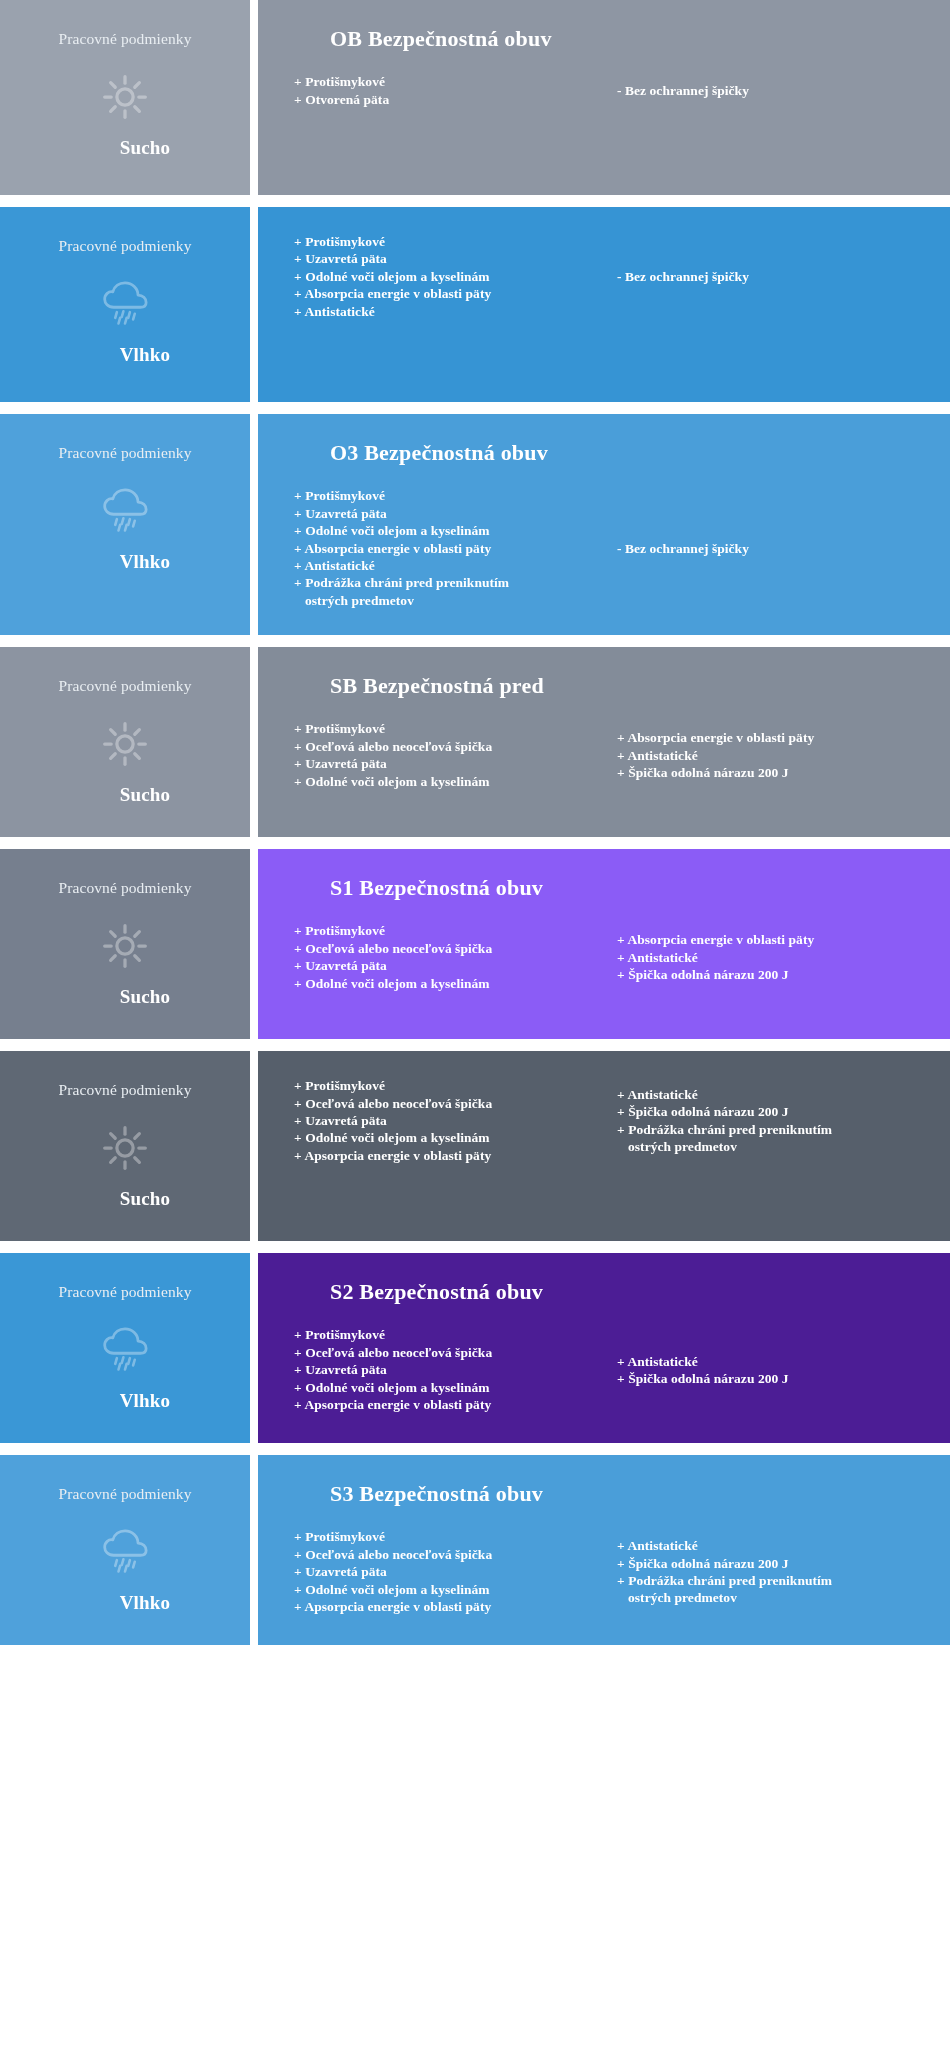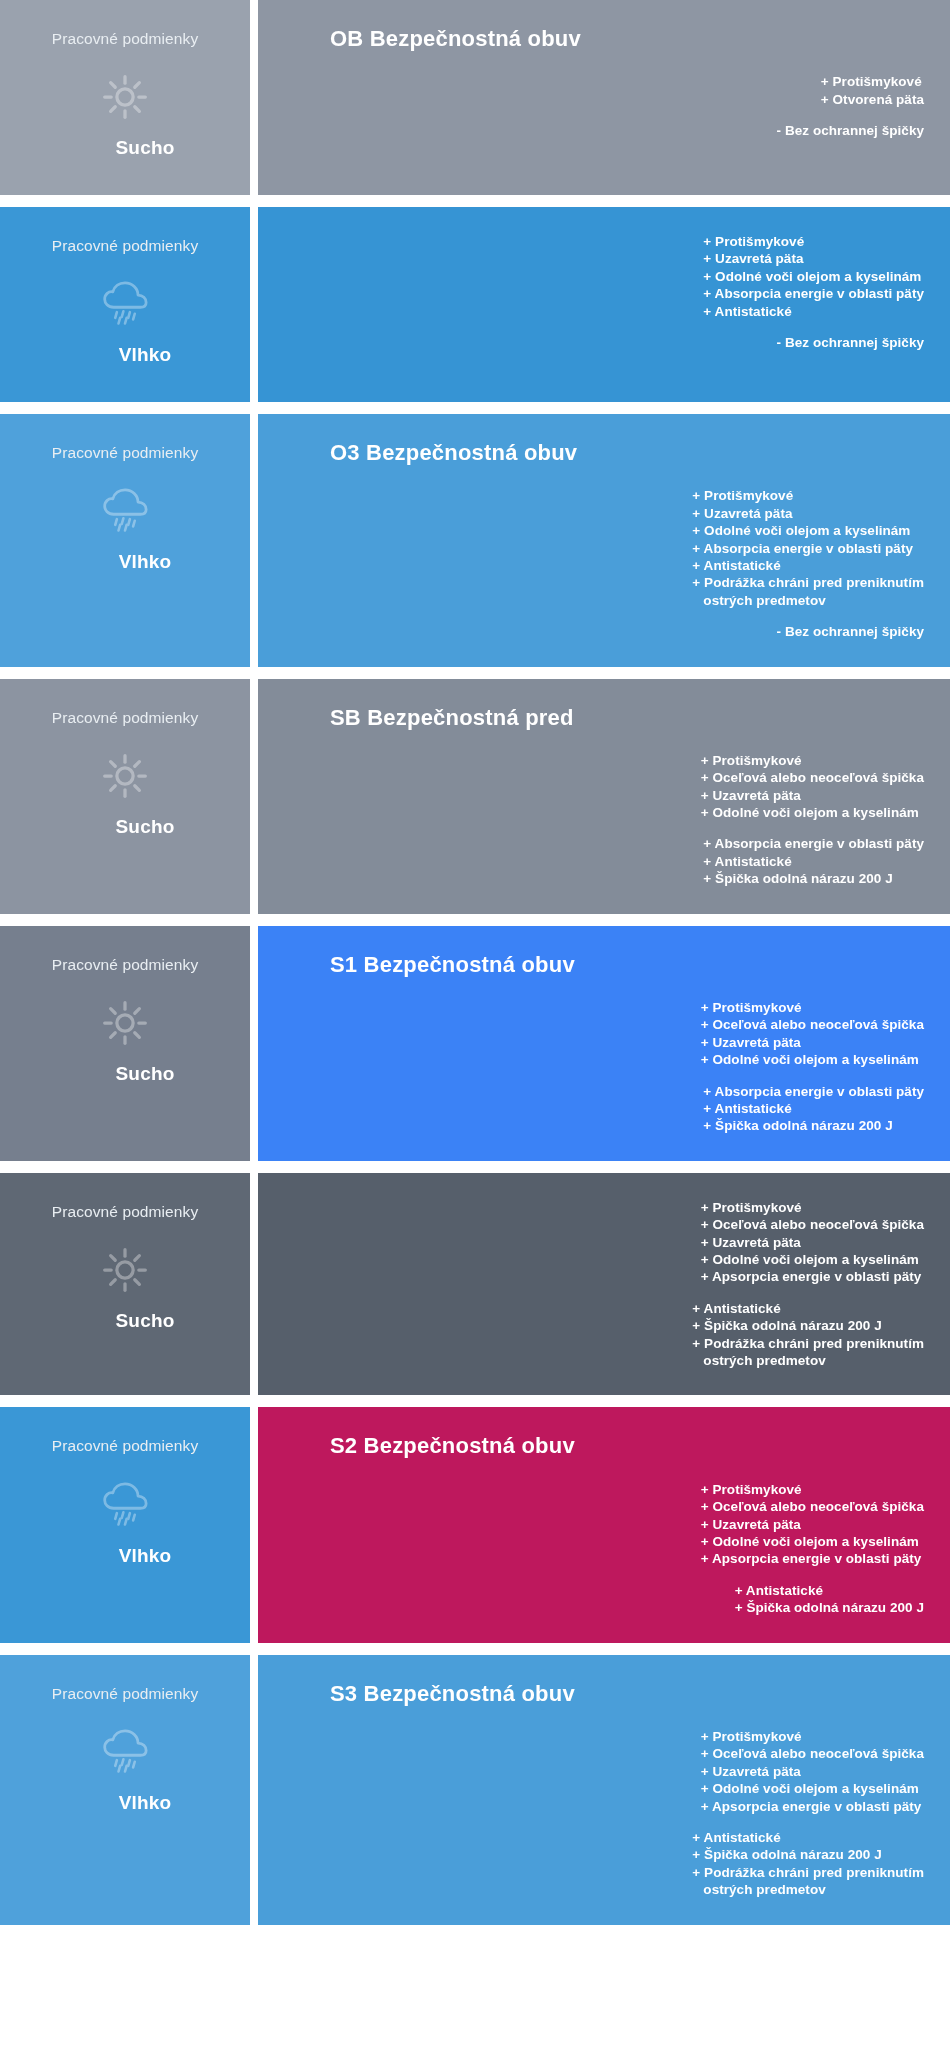--- a/index.html
+++ b/index.html
@@ -7,20 +7,21 @@
   html, body {
     width: 950px;
     background: #ffffff;
     font-family: "Liberation Sans", "DejaVu Sans", sans-serif;
     -webkit-font-smoothing: antialiased;
   }
   #cards {
     width: 836px;
     display: flex;
     flex-direction: column;
+    font-family: Liberation Serif, serif;
   }
   .card {
     display: flex;
     width: 950px;
     align-items: stretch;
     margin-bottom: 12px;
   }
   .card:last-child { margin-bottom: 0; }
 
   .cond-panel {
@@ -75,23 +76,23 @@
     font-size: 22px;
     font-weight: 700;
     color: #ffffff;
     letter-spacing: 0.2px;
     line-height: 1.15;
     margin-bottom: 22px;
     margin-left: 36px;
   }
   .feat-cols {
     display: flex;
-    flex-direction: column;
-    align-items: flex-end;
-    gap: 14px;
+    flex-direction: row;
+    align-items: center;
+    gap: 8px;
   }
   .feat-col {
     flex: 0 0 50%;
     max-width: 50%;
   }
   .feat-item {
     font-size: 13.5px;
     font-weight: 700;
     color: #ffffff;
     line-height: 17.4px;
@@ -269,21 +270,21 @@
               <line x1="15.00" y1="32.00" x2="7.00" y2="32.00"></line>
               <line x1="19.98" y1="19.98" x2="14.32" y2="14.32"></line>
               <line x1="32.00" y1="15.00" x2="32.00" y2="7.00"></line>
               <line x1="44.02" y1="19.98" x2="49.68" y2="14.32"></line>
             </g>
           </svg>
         </div>
         <div class="cond-label">Sucho</div>
       </div>
       <div class="gap"></div>
-      <div class="content-panel" style="background: #3b82f6;">
+      <div class="content-panel" style="background: #8b5cf6;">
         <div class="content-title">S1 Bezpečnostná obuv</div>
         <div class="feat-cols">
           <div class="feat-col">
             <div class="feat-item"><span>+ Protišmykové</span></div>
             <div class="feat-item"><span>+ Oceľová alebo neoceľová špička</span></div>
             <div class="feat-item"><span>+ Uzavretá päta</span></div>
             <div class="feat-item"><span>+ Odolné voči olejom a kyselinám</span></div>
           </div>
           <div class="feat-col">
             <div class="feat-item"><span>+ Absorpcia energie v oblasti päty</span></div>
@@ -345,21 +346,21 @@
               <line x1="38" y1="42" x2="36" y2="49" stroke-width="3.2"></line>
               <line x1="26" y1="49" x2="24" y2="56" stroke-width="3.2"></line>
               <line x1="34" y1="49" x2="32" y2="56" stroke-width="3.2"></line>
               <line x1="44" y1="44" x2="42" y2="51" stroke-width="3.2"></line>
             </g>
           </svg>
         </div>
         <div class="cond-label">Vlhko</div>
       </div>
       <div class="gap"></div>
-      <div class="content-panel" style="background: #be185d;">
+      <div class="content-panel" style="background: #4c1d95;">
         <div class="content-title">S2 Bezpečnostná obuv</div>
         <div class="feat-cols">
           <div class="feat-col">
             <div class="feat-item"><span>+ Protišmykové</span></div>
             <div class="feat-item"><span>+ Oceľová alebo neoceľová špička</span></div>
             <div class="feat-item"><span>+ Uzavretá päta</span></div>
             <div class="feat-item"><span>+ Odolné voči olejom a kyselinám</span></div>
             <div class="feat-item"><span>+ Apsorpcia energie v oblasti päty</span></div>
           </div>
           <div class="feat-col">

